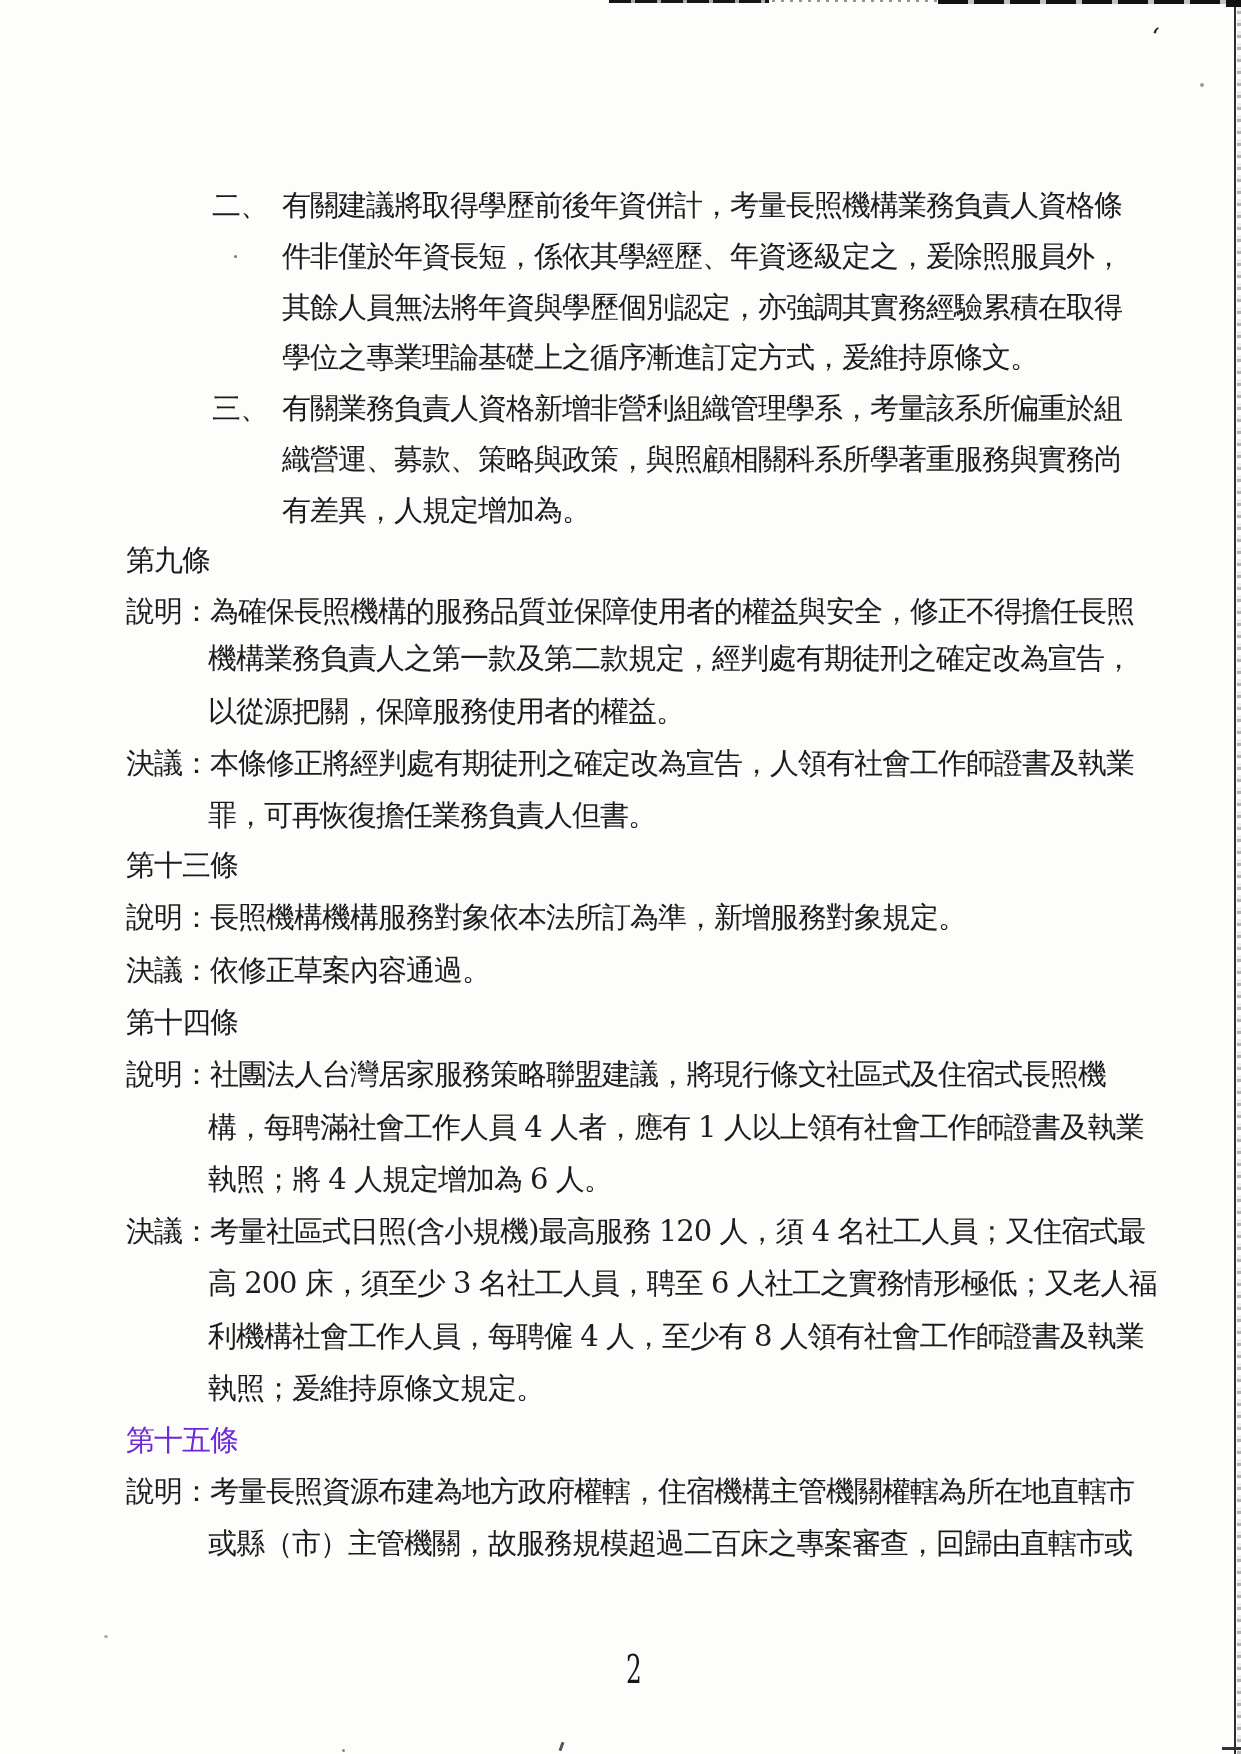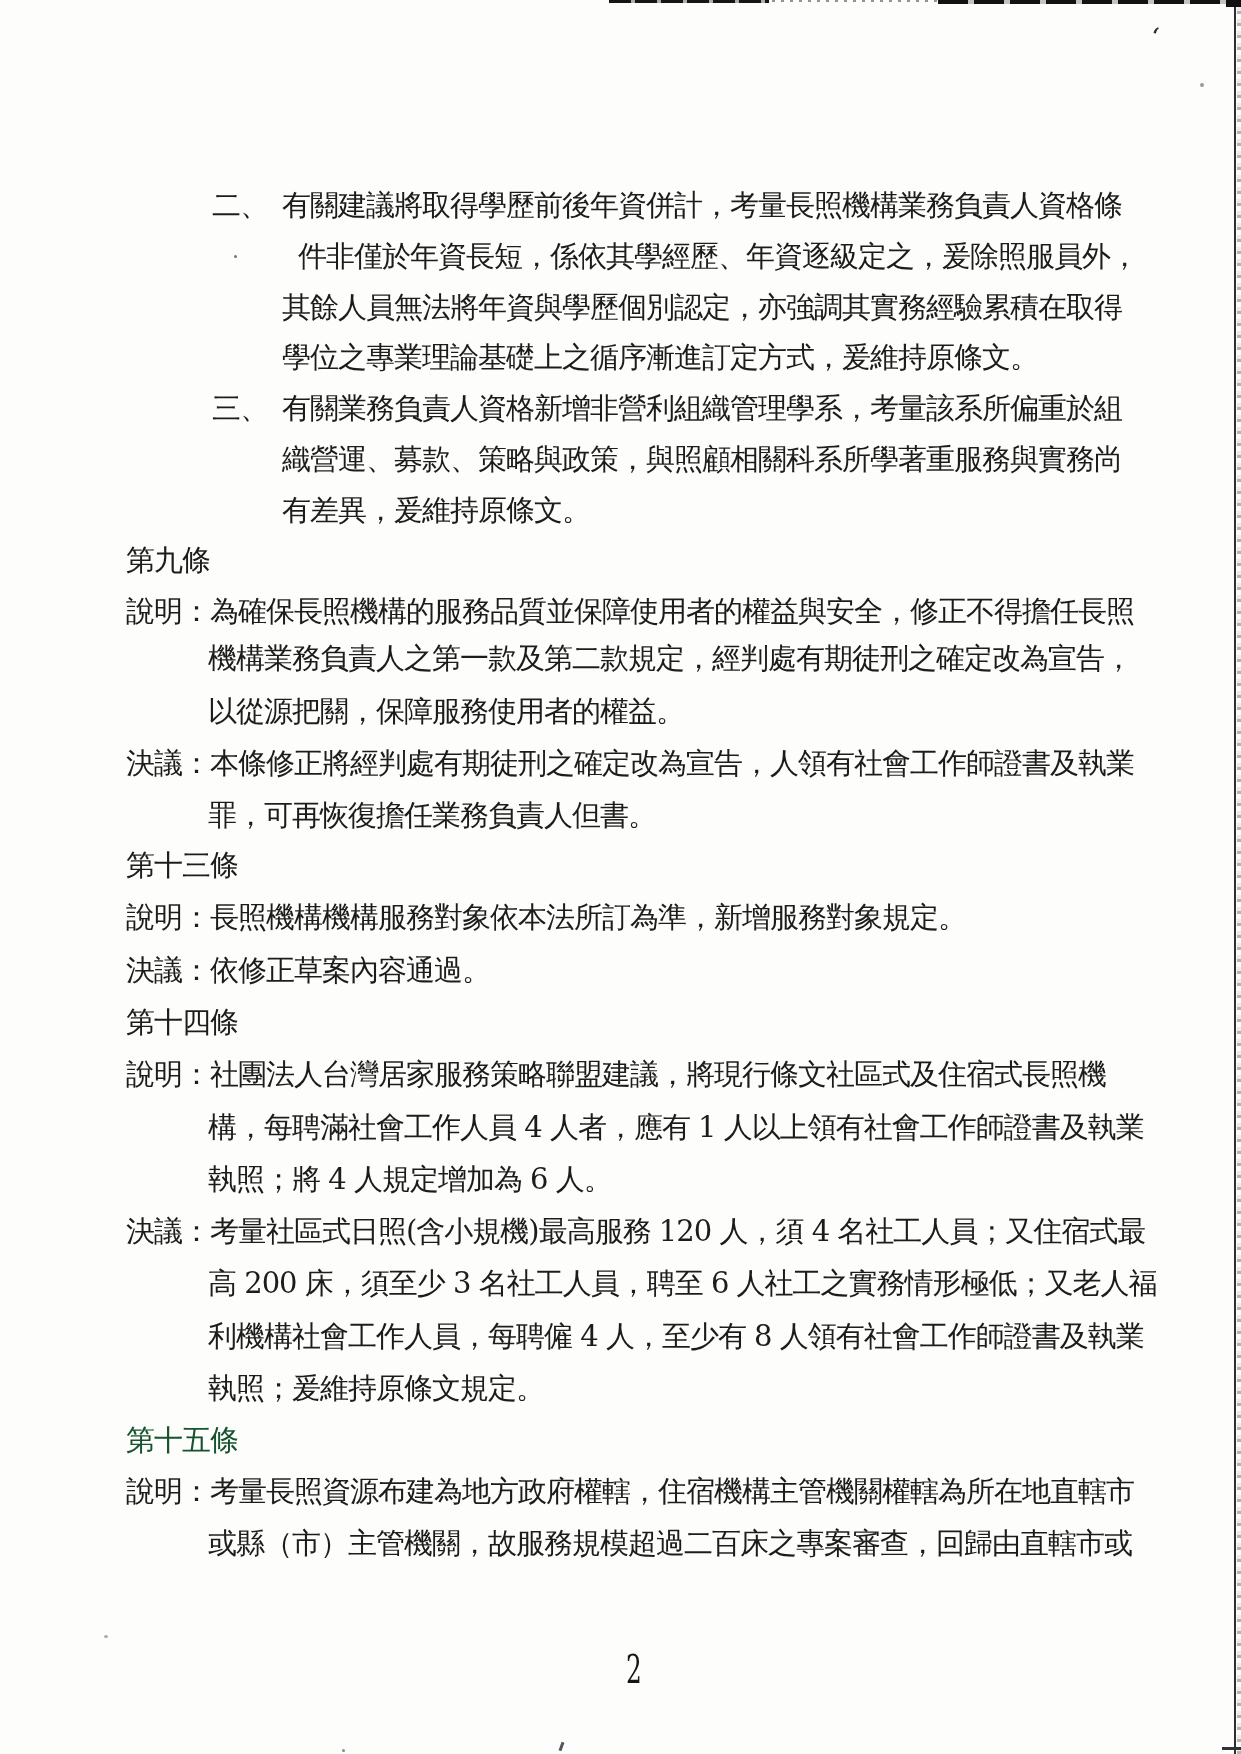--- a/index.html
+++ b/index.html
@@ -46,45 +46,45 @@
   }
 </style>
 </head>
 <body>
 
 <div id="page" style="background: rgb(253, 253, 251);">
 
   <div id="doc-body">
       <div class="textseg" style="left: 212px; top: 190px; color: rgb(28, 28, 28);">二、</div>
       <div class="textseg" style="left: 282px; top: 190px; color: rgb(28, 28, 28);">有關建議將取得學歷前後年資併計，考量長照機構業務負責人資格條</div>
-      <div class="textseg" style="left: 282px; top: 241px; color: rgb(28, 28, 28); margin-left: 16px;">件非僅於年資長短，係依其學經歷、年資逐級定之，爰除照服員外，</div>
+      <div class="textseg" style="left: 282px; top: 241px; color: rgb(28, 28, 28);">件非僅於年資長短，係依其學經歷、年資逐級定之，爰除照服員外，</div>
       <div class="textseg" style="left: 282px; top: 292px; color: rgb(28, 28, 28);">其餘人員無法將年資與學歷個別認定，亦強調其實務經驗累積在取得</div>
       <div class="textseg" style="left: 282px; top: 342px; color: rgb(28, 28, 28);">學位之專業理論基礎上之循序漸進訂定方式，爰維持原條文。</div>
       <div class="textseg" style="left: 212px; top: 393px; color: rgb(28, 28, 28);">三、</div>
       <div class="textseg" style="left: 282px; top: 393px; color: rgb(28, 28, 28);">有關業務負責人資格新增非營利組織管理學系，考量該系所偏重於組</div>
       <div class="textseg" style="left: 282px; top: 444px; color: rgb(28, 28, 28);">織營運、募款、策略與政策，與照顧相關科系所學著重服務與實務尚</div>
-      <div class="textseg" style="left: 282px; top: 495px; color: rgb(28, 28, 28);">有差異，爰維持原條文。</div>
+      <div class="textseg" style="left: 282px; top: 495px; color: rgb(28, 28, 28);">有差異，人規定增加為。</div>
       <div class="textseg" style="left: 126px; top: 545px; color: rgb(28, 28, 28);">第九條</div>
       <div class="textseg" style="left: 126px; top: 596px; color: rgb(28, 28, 28);">說明：為確保長照機構的服務品質並保障使用者的權益與安全，修正不得擔任長照</div>
       <div class="textseg" style="left: 208px; top: 643px; color: rgb(28, 28, 28);">機構業務負責人之第一款及第二款規定，經判處有期徒刑之確定改為宣告，</div>
       <div class="textseg" style="left: 208px; top: 696px; color: rgb(28, 28, 28);">以從源把關，保障服務使用者的權益。</div>
       <div class="textseg" style="left: 126px; top: 748px; color: rgb(28, 28, 28);">決議：本條修正將經判處有期徒刑之確定改為宣告，人領有社會工作師證書及執業</div>
       <div class="textseg" style="left: 208px; top: 800px; color: rgb(28, 28, 28);">罪，可再恢復擔任業務負責人但書。</div>
       <div class="textseg" style="left: 126px; top: 850px; color: rgb(28, 28, 28);">第十三條</div>
       <div class="textseg" style="left: 126px; top: 902px; color: rgb(28, 28, 28);">說明：長照機構機構服務對象依本法所訂為準，新增服務對象規定。</div>
       <div class="textseg" style="left: 126px; top: 955px; color: rgb(28, 28, 28);">決議：依修正草案內容通過。</div>
       <div class="textseg" style="left: 126px; top: 1007px; color: rgb(28, 28, 28);">第十四條</div>
       <div class="textseg" style="left: 126px; top: 1059px; color: rgb(28, 28, 28);">說明：社團法人台灣居家服務策略聯盟建議，將現行條文社區式及住宿式長照機</div>
       <div class="textseg" style="left: 208px; top: 1112px; color: rgb(28, 28, 28);">構，每聘滿社會工作人員 4 人者，應有 1 人以上領有社會工作師證書及執業</div>
       <div class="textseg" style="left: 208px; top: 1164px; color: rgb(28, 28, 28); text-align: center;">執照；將 4 人規定增加為 6 人。</div>
       <div class="textseg" style="left: 126px; top: 1216px; color: rgb(28, 28, 28);">決議：考量社區式日照(含小規機)最高服務 120 人，須 4 名社工人員；又住宿式最</div>
       <div class="textseg" style="left: 208px; top: 1268px; color: rgb(28, 28, 28);">高 200 床，須至少 3 名社工人員，聘至 6 人社工之實務情形極低；又老人福</div>
       <div class="textseg" style="left: 208px; top: 1321px; color: rgb(28, 28, 28);">利機構社會工作人員，每聘僱 4 人，至少有 8 人領有社會工作師證書及執業</div>
       <div class="textseg" style="left: 208px; top: 1373px; color: rgb(28, 28, 28);">執照；爰維持原條文規定。</div>
-      <div class="textseg" style="left: 126px; top: 1425px; color: #14532d;">第十五條</div>
+      <div class="textseg" style="left: 126px; top: 1425px; color: #6d28d9;">第十五條</div>
       <div class="textseg" style="left: 126px; top: 1476px; color: rgb(28, 28, 28);">說明：考量長照資源布建為地方政府權轄，住宿機構主管機關權轄為所在地直轄市</div>
       <div class="textseg" style="left: 208px; top: 1528px; color: rgb(28, 28, 28);">或縣（市）主管機關，故服務規模超過二百床之專案審查，回歸由直轄市或</div>
     </div>
 
   <div id="page-number">2</div>
 
   <div class="artifact" id="top-streak-a"></div>
   <div class="artifact" id="top-streak-b"></div>
   <div class="artifact" id="top-streak-c"></div>
   <div class="artifact" id="right-edge-line"></div>

